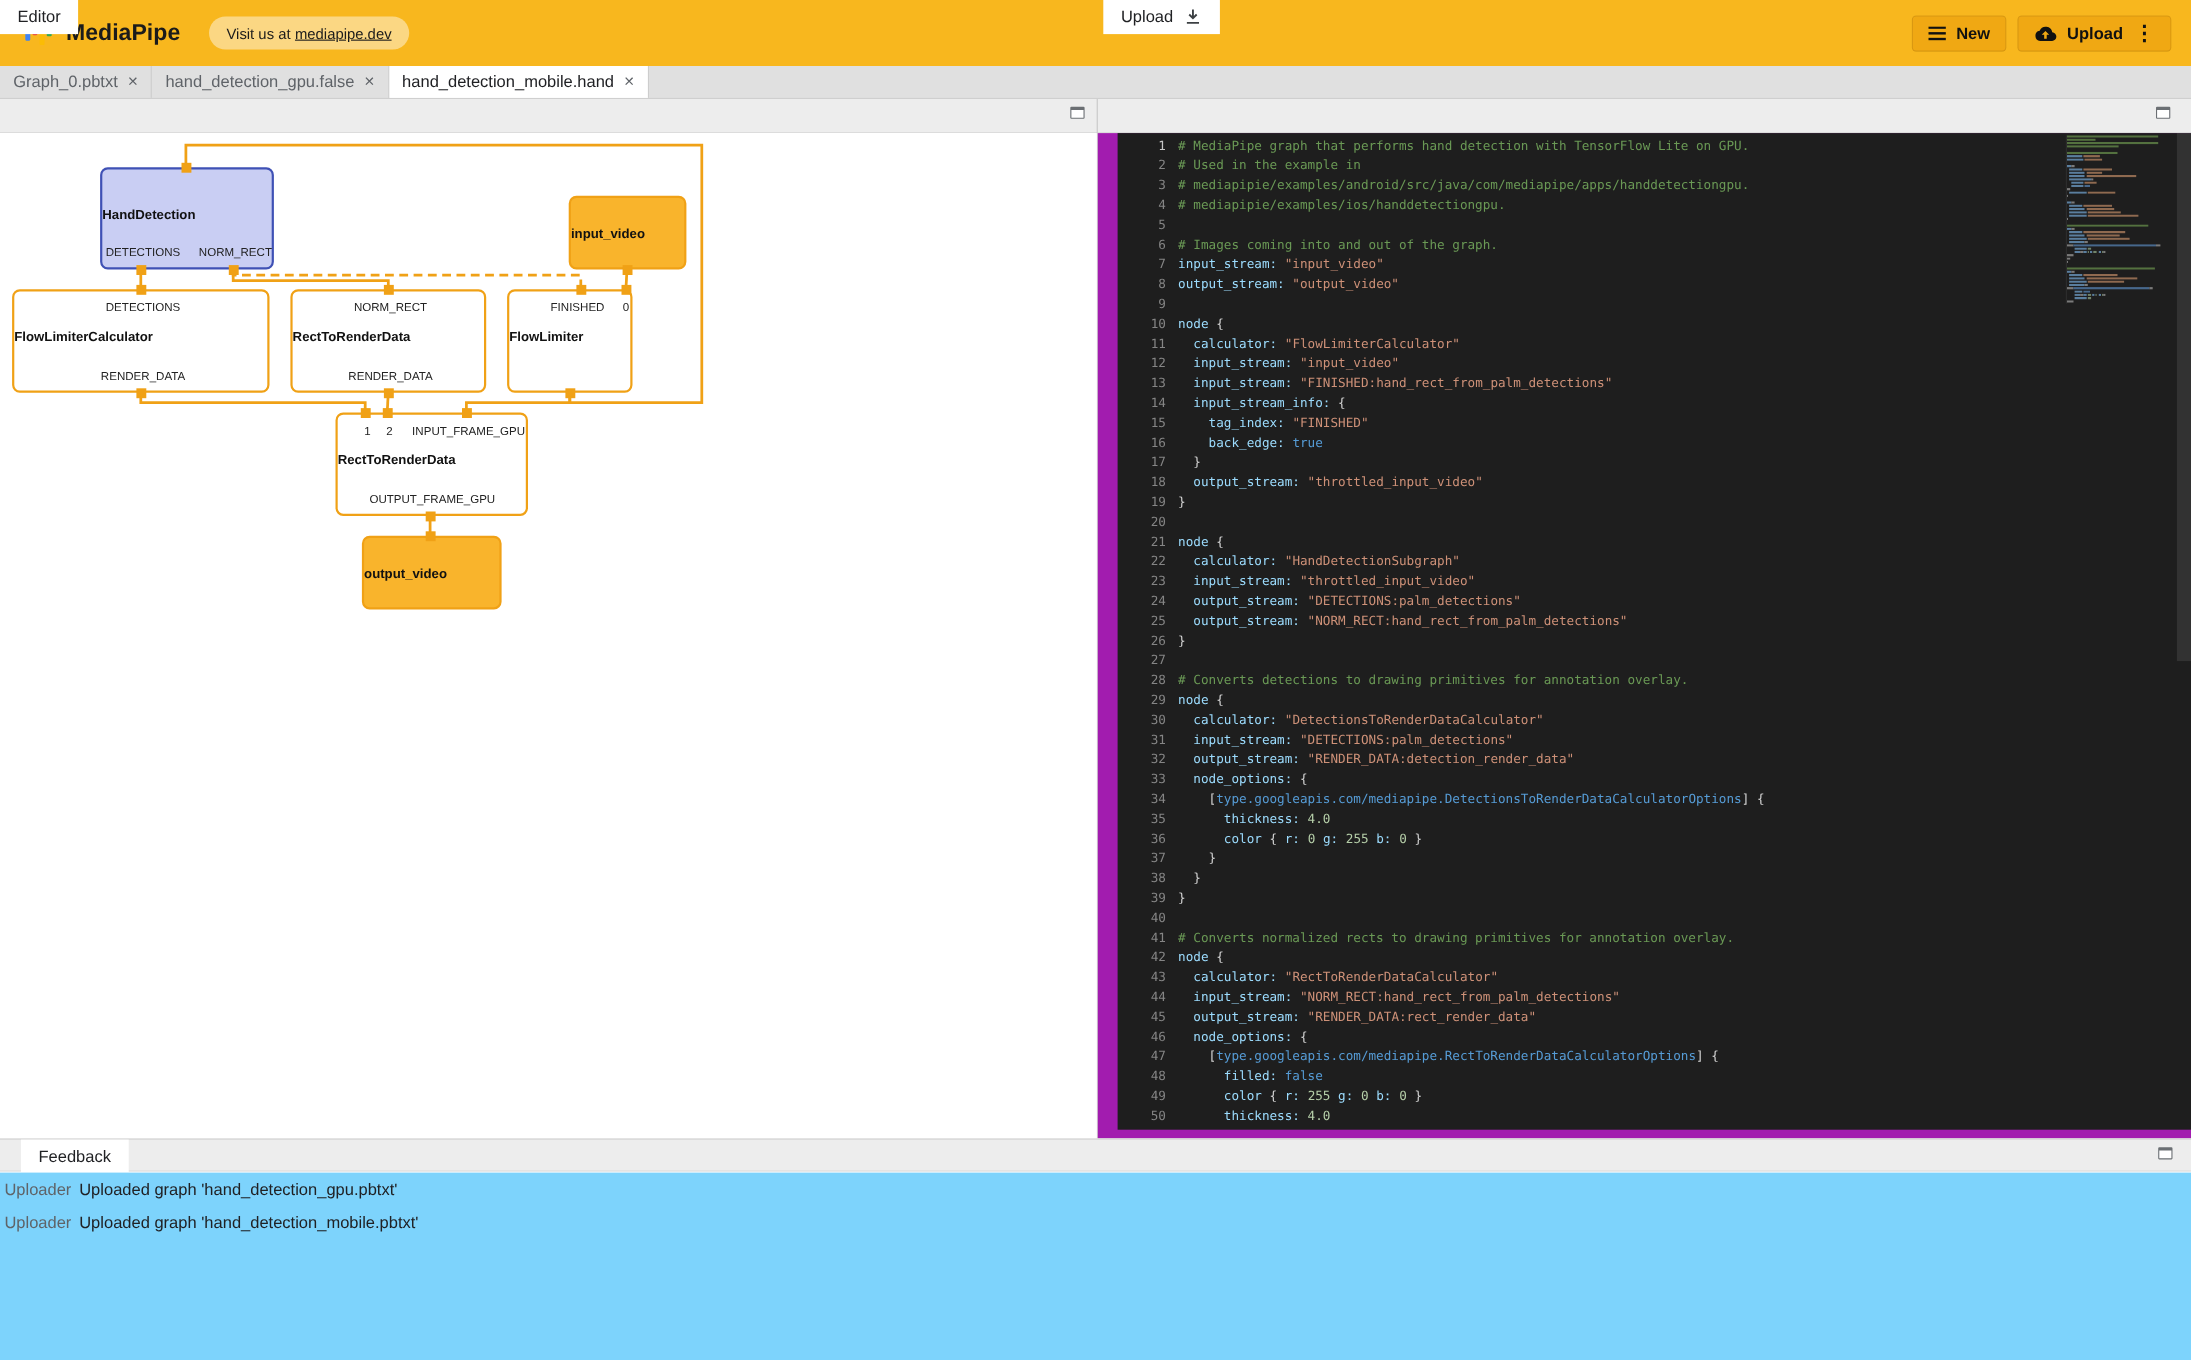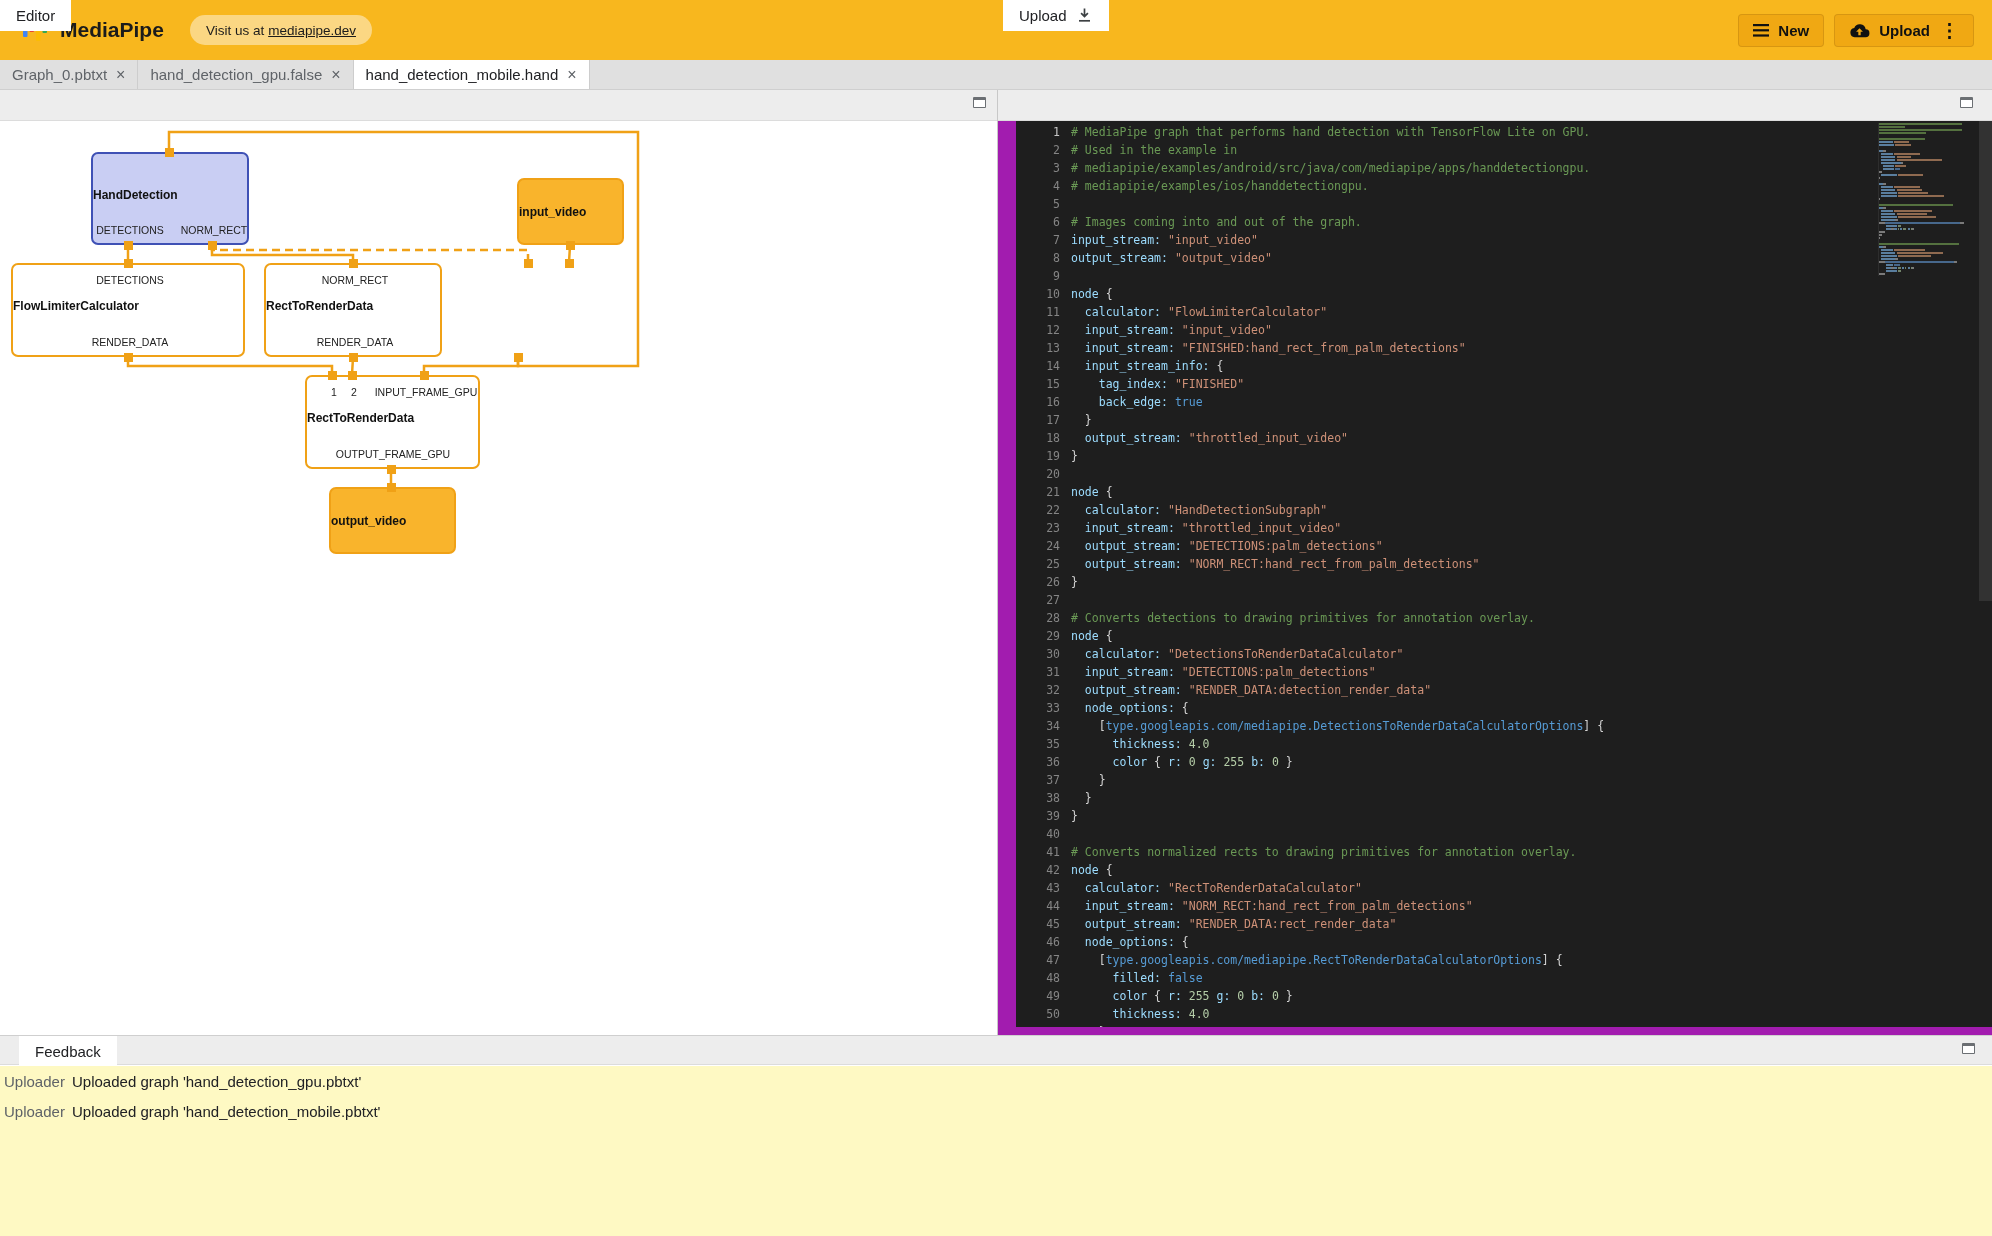--- a/index.html
+++ b/index.html
@@ -71,21 +71,21 @@
   .mm { display:inline-block; height:2px; vertical-align:top; }
   .mm-sp { background:transparent; }
   .mm-c { background:#54713f; } .mm-k { background:#5a7e9e; } .mm-s { background:#8f6a50; }
   .mm-n { background:#72846a; } .mm-b { background:#47688c; } .mm-t { background:#47688c; }
   .mm-p { background:#7a7a7a; }
   .vscroll { position:absolute; top:0; right:0; width:13px; height:480px; background:rgba(121,121,121,0.22); }
 
   
   .fstrip { position:absolute; left:0; top:1035px; width:100%; height:30px;
     background:#EDEDED; border-top:1px solid #CFCFCF; border-bottom:1px solid #DCDCDC; }
-  .fcontent { position:absolute; left:0; top:1066px; width:100%; height:170px; background:#fef9c3; }
+  .fcontent { position:absolute; left:0; top:1066px; width:100%; height:170px; background:#7dd3fc; }
   .frow { display:flex; align-items:baseline; padding:7px 0 6px 4px; font-size:15px; }
   .frow .src { width:68px; flex:none; color:#5F6368; }
   .frow .msg { color:#202124; }
 </style>
 </head>
 <body>
 
 <div id="app">
 
   <div class="header">
@@ -179,20 +179,25 @@
       <span class="title">FlowLimiterCalculator</span>
       <span class="portlbl" style="left:117px; top:71px;">RENDER_DATA</span>
     </div>
 
     <div class="gnode n-calc has-ports" style="left:264px; top:142px; width:178px; height:94px;">
       <span class="portlbl" style="left:89px; top:9px;">NORM_RECT</span>
       <span class="title">RectToRenderData</span>
       <span class="portlbl" style="left:89px; top:71px;">RENDER_DATA</span>
     </div>
 
+    <div class="gnode n-calc has-ports" style="left:461px; top:142px; width:114px; height:94px;">
+      <span class="portlbl" style="left:62px; top:9px;">FINISHED</span>
+      <span class="portlbl" style="left:106px; top:9px;">0</span>
+      <span class="title">FlowLimiter</span>
+    </div>
 
     <div class="gnode n-calc has-ports" style="left:305px; top:254px; width:175px; height:94px;">
       <span class="portlbl" style="left:27px; top:9px;">1</span>
       <span class="portlbl" style="left:47px; top:9px;">2</span>
       <span class="portlbl" style="left:119px; top:9px;">INPUT_FRAME_GPU</span>
       <span class="title">RectToRenderData</span>
       <span class="portlbl" style="left:86px; top:71px;">OUTPUT_FRAME_GPU</span>
     </div>
 
     <div class="gnode n-io" style="left:329px; top:366px; width:127px; height:67px;">

